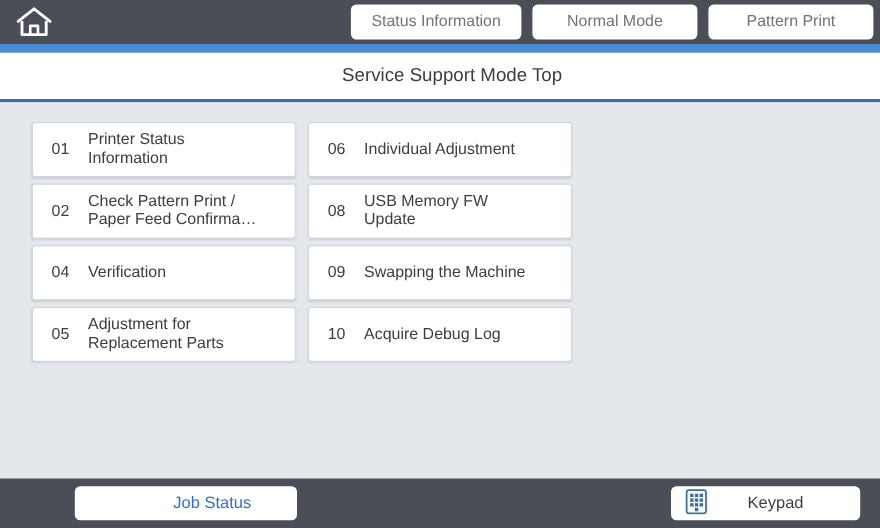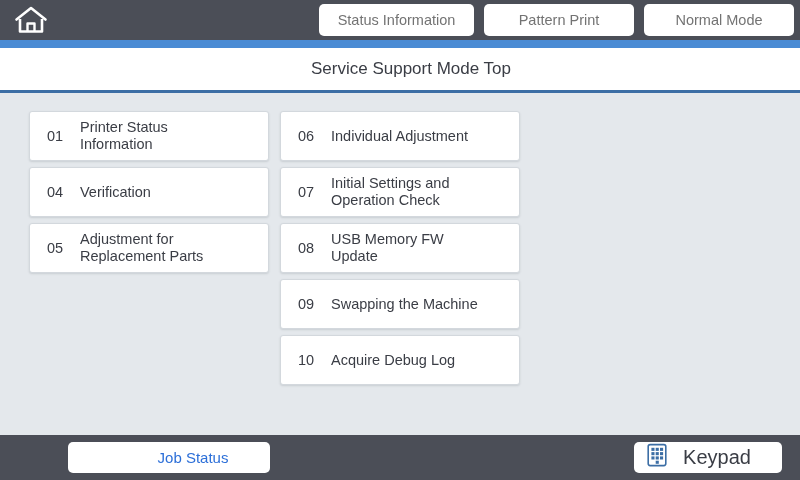--- a/index.html
+++ b/index.html
@@ -166,27 +166,27 @@
     align-items: center;
     justify-content: center;
     font-size: 15px;
     color: #2c6fd8;
     padding-left: 48px;
   }
   .keypad-btn {
     position: absolute;
     right: 18px;
     top: 7px;
-    width: 148px;
+    width: 172px;
     height: 31px;
     background: #ffffff;
     border-radius: 5px;
     display: flex;
     align-items: center;
-    font-size: 20px;
+    font-size: 15px;
     color: #3a3d45;
     box-sizing: border-box;
     padding-left: 12px;
   }
   .keypad-icon { flex: 0 0 22px; display: block; }
   .keypad-label {
     flex: 1 1 auto;
     text-align: center;
     padding-right: 16px;
   }
@@ -202,61 +202,61 @@
         <svg width="34" height="30" viewBox="0 0 34 30" fill="none">
           <path d="M2.5 14.5 L17 3 L31.5 14.5" stroke="#ffffff" stroke-width="2.6" stroke-linecap="round" stroke-linejoin="round"></path>
           <path d="M6 14 V26.5 H28 V14" stroke="#ffffff" stroke-width="2.6" stroke-linejoin="round" fill="none"></path>
           <path d="M13.5 26.5 V18.5 H20.5 V26.5" stroke="#ffffff" stroke-width="2.4" stroke-linejoin="round" fill="none"></path>
         </svg>
       </span>
     </div>
 
     <div class="topbtns">
       <div class="topbtn" id="topbtn-status">Status Information</div>
+      <div class="topbtn" id="topbtn-mode">Normal Mode</div>
       <div class="topbtn" id="topbtn-pattern">Pattern Print</div>
-      <div class="topbtn" id="topbtn-mode">Normal Mode</div>
     </div>
   </div>
 
   <div class="blue-accent"></div>
 
   <div class="titlebar">
     <div class="title">Service Support Mode Top</div>
   </div>
   <div class="title-underline"></div>
 
   <div class="content">
     <div class="menu-grid">
 
       <div class="menu-col">
         <div class="menu-card">
           <span class="menu-num">01</span>
           <span class="menu-label">Printer Status
 Information</span>
         </div>
         <div class="menu-card">
+          <span class="menu-num">02</span>
+          <span class="menu-label">Check Pattern Print /
+Paper Feed Confirma…</span>
+        </div>
+        <div class="menu-card">
           <span class="menu-num">04</span>
           <span class="menu-label">Verification</span>
         </div>
         <div class="menu-card">
           <span class="menu-num">05</span>
           <span class="menu-label">Adjustment for
 Replacement Parts</span>
         </div>
       </div>
 
       <div class="menu-col">
         <div class="menu-card">
           <span class="menu-num">06</span>
           <span class="menu-label">Individual Adjustment</span>
-        </div>
-        <div class="menu-card">
-          <span class="menu-num">07</span>
-          <span class="menu-label">Initial Settings and
-Operation Check</span>
         </div>
         <div class="menu-card">
           <span class="menu-num">08</span>
           <span class="menu-label">USB Memory FW
 Update</span>
         </div>
         <div class="menu-card">
           <span class="menu-num">09</span>
           <span class="menu-label">Swapping the Machine</span>
         </div>

